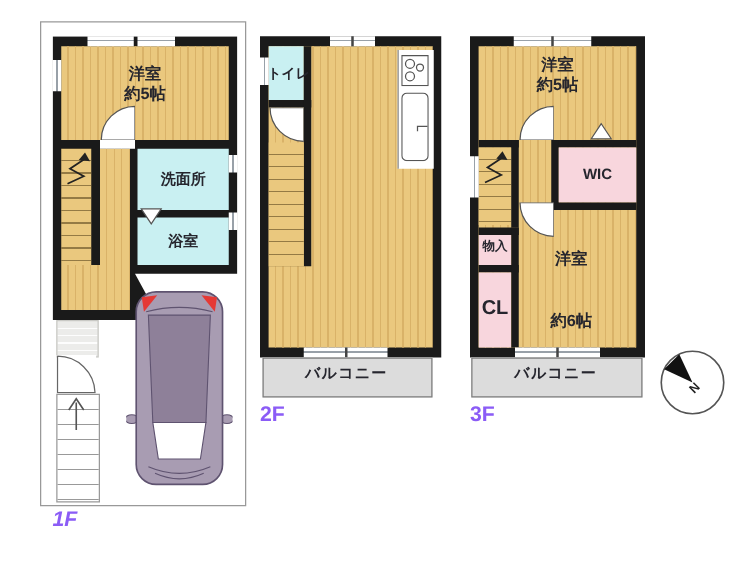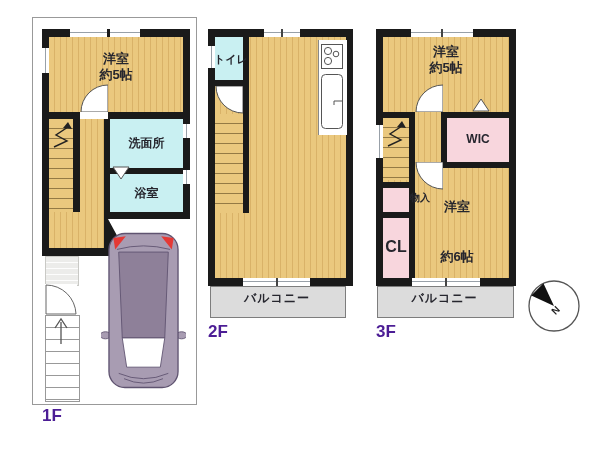--- a/index.html
+++ b/index.html
@@ -18,21 +18,21 @@
   .pink{background:var(--closet,#f8d6dd);}
   .white{background:#fff;}
   .wallseg{background:var(--wall,#1a1a1a);}
   .balc{background:var(--balcony,#dcdcdc);border:1px solid #7d7d7d;}
   .porch{background:#ececea;border:1px solid #c9c9c5;
          background-image:repeating-linear-gradient(180deg,transparent 0 5px,rgba(255,255,255,.9) 5px 6px);}
   .winh{background:linear-gradient(to bottom,#fff 0 3px,#98a0a8 3px 4px,#fff 4px 100%);}
   .winv{background:linear-gradient(to right,#fff 0 3px,#98a0a8 3px 4px,#fff 4px 100%);}
   .tick{background:#444;}
   .lbl{position:absolute;text-align:center;color:var(--text,#26262e);font-weight:600;line-height:1;white-space:nowrap;}
-  .ftag{position:absolute;font-size:17px;font-weight:700;color:#4c1d95;}
+  .ftag{position:absolute;font-size:17px;font-weight:700;color:#8b5cf6;}
   svg{display:block;}
 </style>
 </head>
 <body>
 
 <div class="plan">
 
   <div class="abs lot" style="left:32px;top:17px;width:163px;height:386px;"></div>
 
   <div class="abs base" style="left:42px;top:29px;width:148px;height:227px;
@@ -84,21 +84,21 @@
     <polygon points="76,7 62,5 74,20" fill="var(--car-accent,#e53935)"></polygon>
     <path d="M18 120 L66 120 L61 153 L23 153 Z" fill="#fff" stroke="#5f5370" stroke-width="1"></path>
     <path d="M14 160 Q42 172 70 160" stroke="#5f5370" stroke-width="1" fill="none"></path>
     <path d="M20 166 Q42 176 64 166" stroke="#5f5370" stroke-width="1" fill="none"></path>
   </svg>
 
   <div class="lbl" style="left:66px;top:52px;width:100px;font-size:13px;">洋室</div>
   <div class="lbl" style="left:66px;top:68px;width:100px;font-size:13px;">約5帖</div>
   <div class="lbl" style="left:110px;top:137px;width:73px;font-size:12px;">洗面所</div>
   <div class="lbl" style="left:110px;top:187px;width:73px;font-size:12px;">浴室</div>
-  <div class="ftag" style="left:42px;top:406px;">1F</div>
+  <div class="ftag" style="left:42px;top:406px;font-style:italic;">1F</div>
 
   <div class="abs base" style="left:208px;top:29px;width:145px;height:257px;"></div>
   <div class="abs floor" style="left:215px;top:37px;width:131px;height:241px;"></div>
   <div class="abs cyan" style="left:215px;top:37px;width:28px;height:43px;"></div>
   <div class="abs wallseg" style="left:215px;top:80px;width:34px;height:6px;"></div>
   <div class="abs wallseg" style="left:243px;top:37px;width:6px;height:176px;"></div>
   <svg class="abs" style="left:215px;top:86px;transform:scaleX(-1);" width="28" height="28" viewBox="0 0 28 28">
     <path d="M0 0 L27 0 A27 27 0 0 1 0 27 Z" fill="#fff" stroke="#555" stroke-width="1"></path>
   </svg>
   <div class="abs stairs" style="left:215px;top:114px;width:28px;height:99px;"></div>
@@ -160,21 +160,21 @@
   <div class="abs winh" style="left:411px;top:29px;width:62px;height:8px;"></div>
   <div class="abs tick" style="left:441px;top:29px;width:2px;height:8px;"></div>
   <div class="abs winv" style="left:376px;top:125px;width:7px;height:33px;"></div>
   <div class="abs winh" style="left:412px;top:278px;width:68px;height:8px;"></div>
   <div class="abs tick" style="left:445px;top:278px;width:2px;height:8px;"></div>
   <div class="abs balc" style="left:377px;top:286px;width:135px;height:30px;"></div>
 
   <div class="lbl" style="left:396px;top:45px;width:100px;font-size:13px;">洋室</div>
   <div class="lbl" style="left:396px;top:61px;width:100px;font-size:13px;">約5帖</div>
   <div class="lbl" style="left:447px;top:133px;width:62px;font-size:12px;">WIC</div>
-  <div class="lbl" style="left:380px;top:193px;width:32px;font-size:10px;margin-left:24px;">物入</div>
+  <div class="lbl" style="left:380px;top:193px;width:32px;font-size:10px;">物入</div>
   <div class="lbl" style="left:383px;top:239px;width:26px;font-size:16px;">CL</div>
   <div class="lbl" style="left:407px;top:200px;width:100px;font-size:13px;">洋室</div>
   <div class="lbl" style="left:407px;top:216px;width:100px;font-size:13px;margin-top:34px;">約6帖</div>
   <div class="lbl" style="left:377px;top:292px;width:135px;font-size:12px;letter-spacing:1px;">バルコニー</div>
   <div class="ftag" style="left:376px;top:322px;">3F</div>
 
   <svg class="abs" style="left:527px;top:279px;" width="54" height="54" viewBox="0 0 54 54">
     <circle cx="27" cy="27" r="25" fill="#fff" stroke="#555" stroke-width="1.3"></circle>
     <polygon points="27,27 16.4,4.3 4.3,16.4" fill="#111"></polygon>
     <text x="25" y="36" font-size="10" font-weight="bold" fill="#222" transform="rotate(-45 27 32)">N</text>

